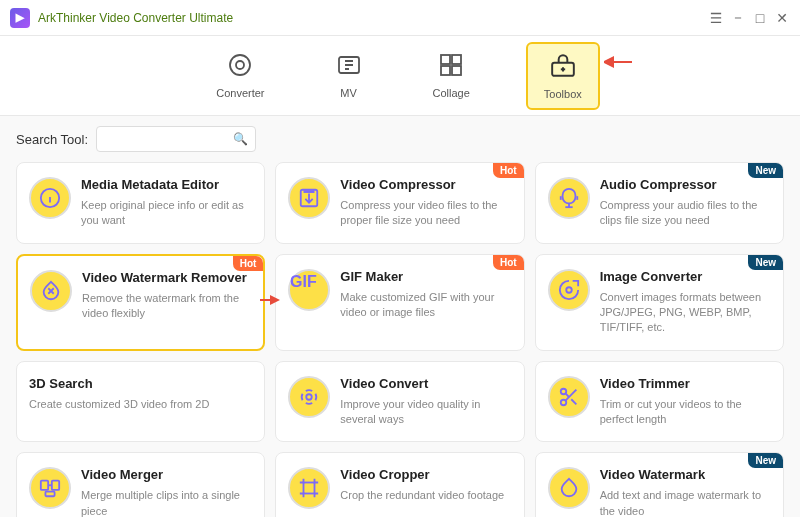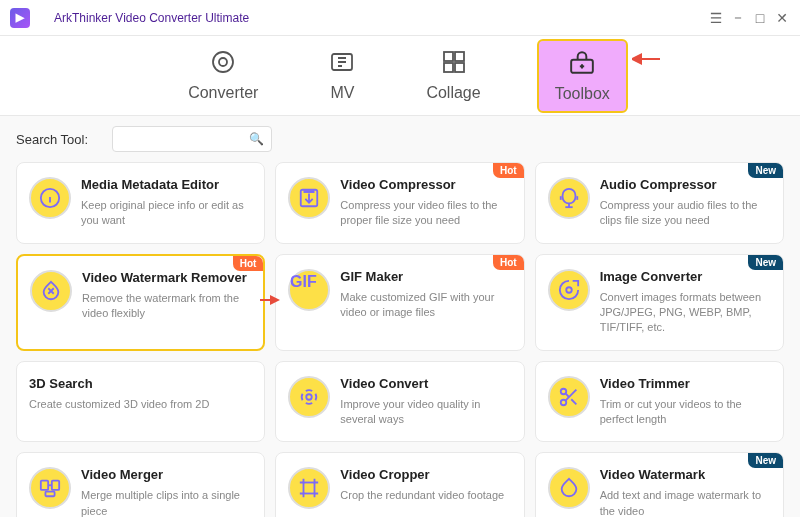--- a/index.html
+++ b/index.html
@@ -32,23 +32,22 @@
       display: flex;
       align-items: center;
       justify-content: center;
       color: white;
       font-size: 10px;
       font-weight: bold;
       flex-shrink: 0;
     }
     .title-bar-text {
       font-size: 12px;
-      color: #4c1d95;
+      color: #4d7c0f;
       flex: 1;
-      margin-left: 16px;
     }
     .title-bar-controls {
       display: flex;
       gap: 6px;
       align-items: center;
     }
     .title-bar-btn {
       width: 16px;
       height: 16px;
       border: none;
@@ -76,50 +75,50 @@
       display: flex;
       flex-direction: column;
       align-items: center;
       gap: 4px;
       cursor: pointer;
       padding: 8px 16px;
       border-radius: 6px;
     }
     .nav-item.active {
       border: 2px solid #f5c518;
-      background: #f0abfc;
+      background: #fef9c3;
     }
     .nav-item-icon {
       font-size: 22px;
       color: #555;
     }
     .nav-item.active .nav-item-icon {
       color: #333;
     }
     .nav-item-label {
-      font-size: 16px;
+      font-size: 11px;
       color: #555;
       text-align: right;
     }
 
     
     .main-content {
       flex: 1;
       display: flex;
       flex-direction: column;
       overflow: hidden;
       background: #f9f9f9;
     }
 
     
     .search-bar {
       padding: 10px 16px;
       display: flex;
       align-items: center;
-      gap: 24px;
+      gap: 8px;
       background: #f9f9f9;
       flex-shrink: 0;
     }
     .search-label {
       font-size: 13px;
       color: #333;
     }
     .search-input-wrapper {
       position: relative;
       display: flex;

